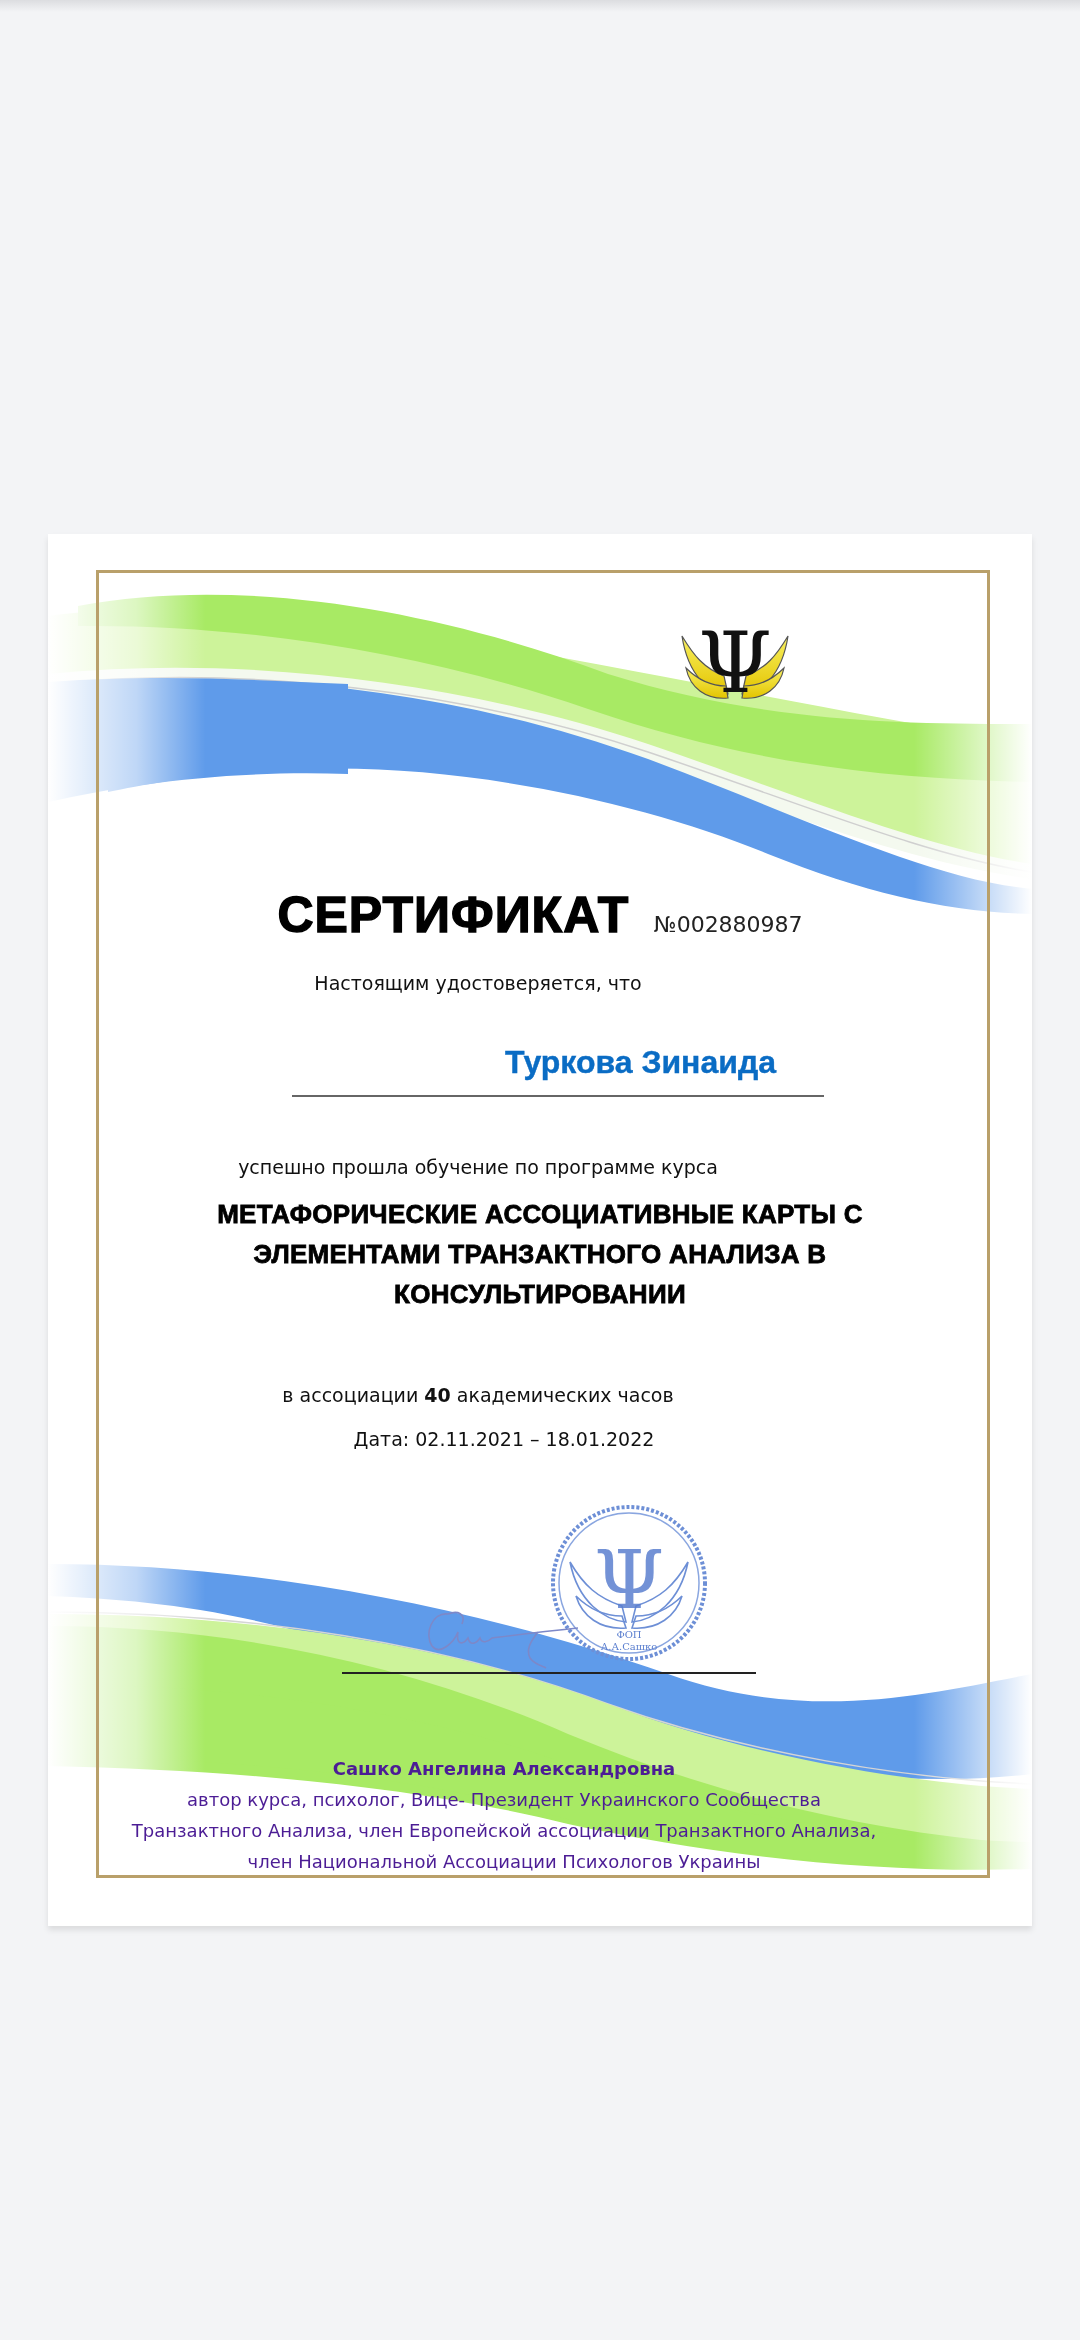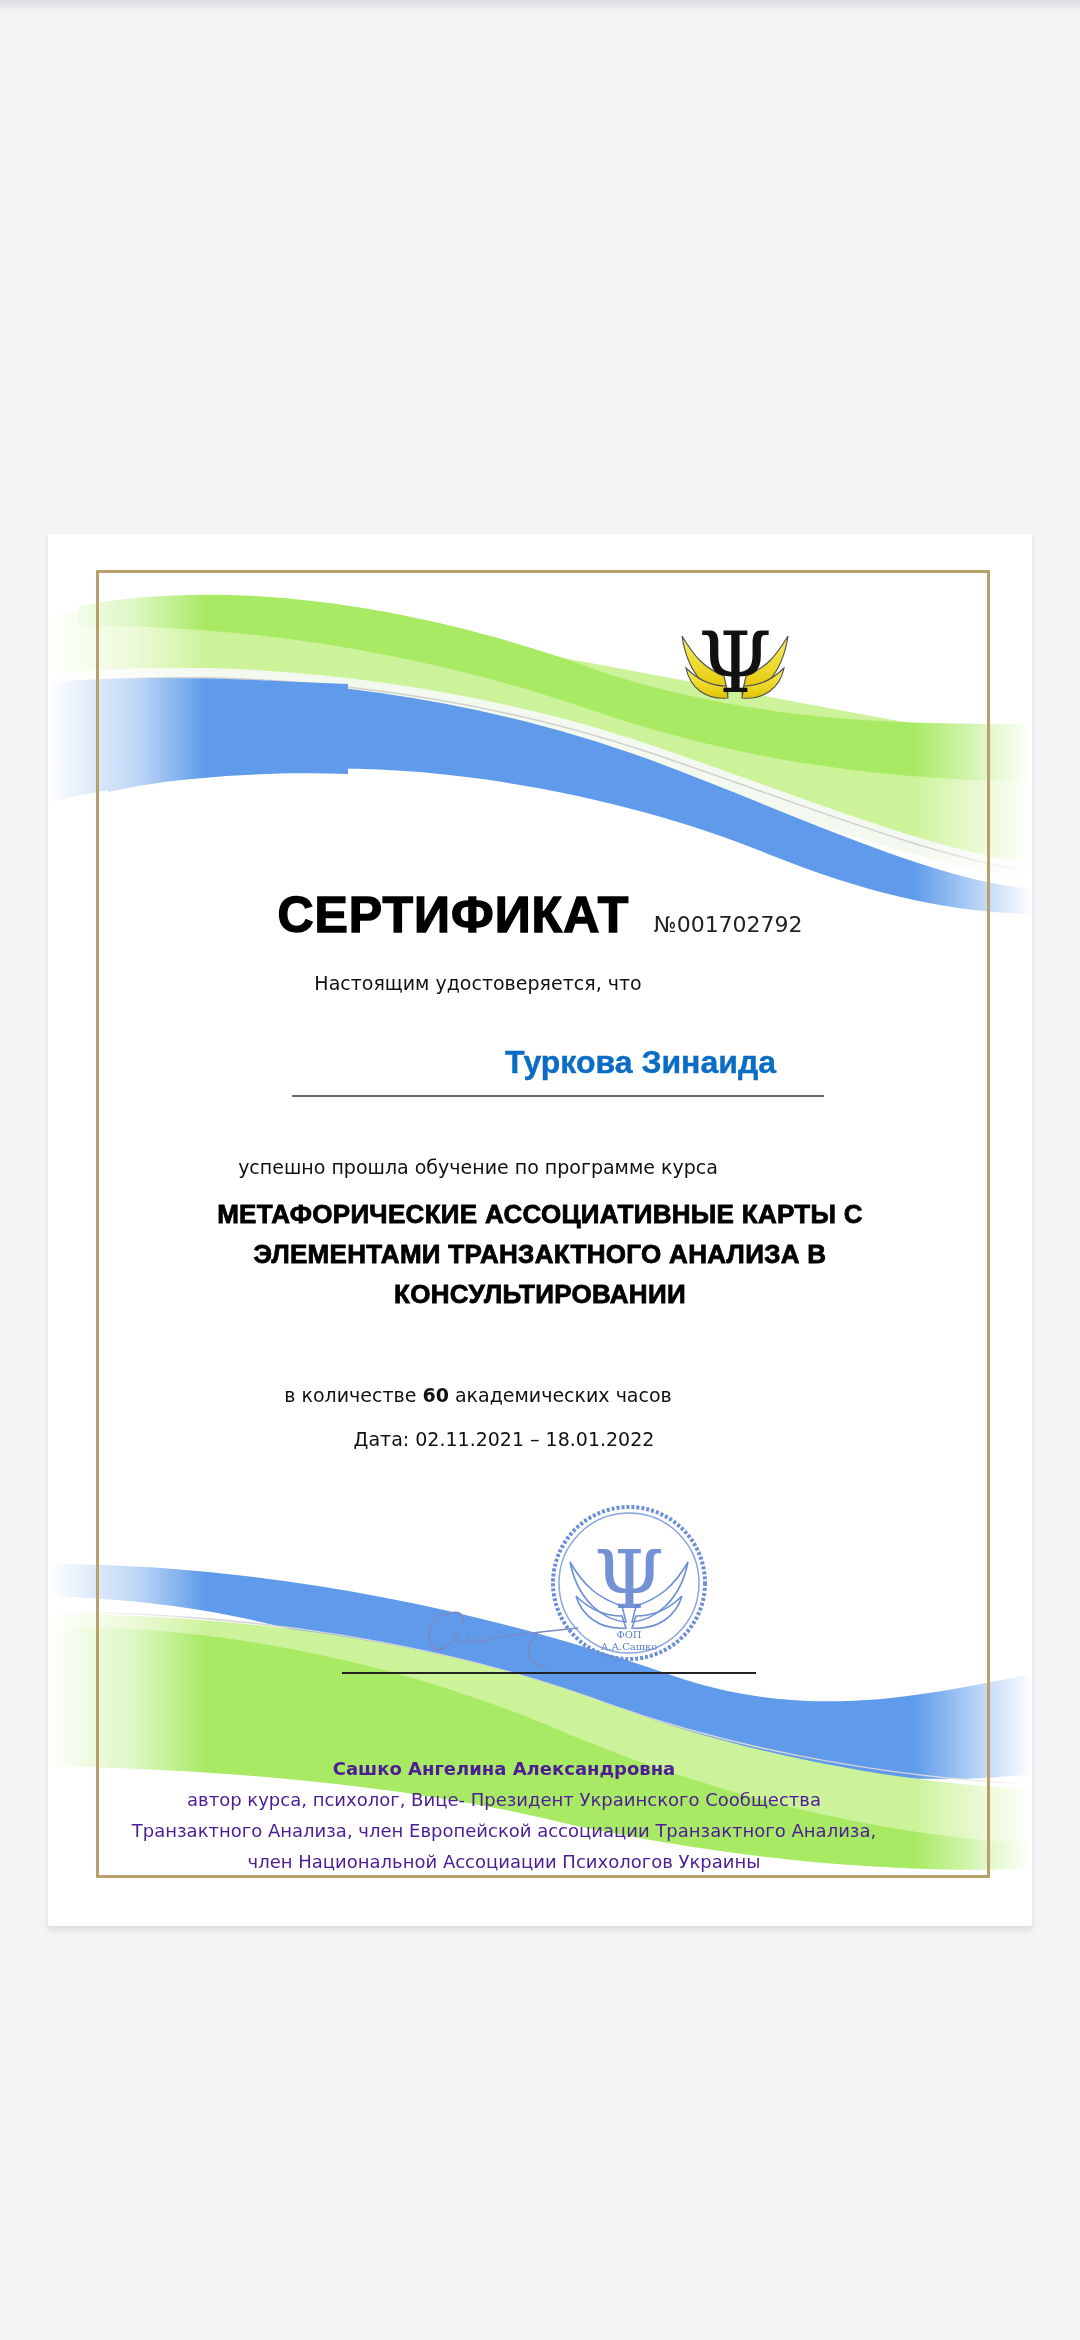--- a/index.html
+++ b/index.html
@@ -135,38 +135,38 @@
       <path d="M48,78 C30,78 8,60 2,20 C14,40 24,52 44,60 Z" fill="url(#wing)" stroke="#555" stroke-width="1.2"></path>
       <path d="M48,82 C26,84 10,72 6,52 C18,64 30,70 46,70 Z" fill="url(#wing)" stroke="#555" stroke-width="1.2"></path>
       <path d="M62,78 C80,78 102,60 108,20 C96,40 86,52 66,60 Z" fill="url(#wing)" stroke="#555" stroke-width="1.2"></path>
       <path d="M62,82 C84,84 100,72 104,52 C92,64 80,70 64,70 Z" fill="url(#wing)" stroke="#555" stroke-width="1.2"></path>
       <text x="55" y="76" text-anchor="middle" font-family="DejaVu Serif, serif" font-size="84" fill="#111">Ψ</text>
     </svg>
   </div>
 
   <div class="title-row">
     <span class="cert-title">СЕРТИФИКАТ</span>
-    <span class="cert-number">№001702792</span>
+    <span class="cert-number">№002880987</span>
   </div>
 
   <div class="line" style="top:438px;">Настоящим удостоверяется, что</div>
 
   <div class="recipient">Туркова Зинаида</div>
   <div class="name-underline"></div>
 
   <div class="line" style="top:622px;">успешно прошла обучение по программе курса</div>
 
   <div class="course">
     <div>МЕТАФОРИЧЕСКИЕ АССОЦИАТИВНЫЕ КАРТЫ С</div>
     <div>ЭЛЕМЕНТАМИ ТРАНЗАКТНОГО АНАЛИЗА В</div>
     <div>КОНСУЛЬТИРОВАНИИ</div>
   </div>
 
   <div class="line" style="top:850px;">
-    <span>в количестве </span><b>60</b><span> академических часов</span>
+    <span>в ассоциации </span><b>40</b><span> академических часов</span>
   </div>
 
   <div class="line" style="top:894px;padding-left:26px;">Дата: 02.11.2021 – 18.01.2022</div>
 
   <svg class="stamp" viewBox="0 0 162 162">
     <circle cx="81" cy="81" r="76" fill="none" stroke="#6d8fd6" stroke-width="4" stroke-dasharray="3 2"></circle>
     <circle cx="81" cy="81" r="70" fill="none" stroke="#8aa6e0" stroke-width="1.5"></circle>
     <path d="M78,120 C56,118 30,100 22,60 C36,84 50,96 74,104 Z" fill="none" stroke="#6d8fd6" stroke-width="1.6"></path>
     <path d="M78,126 C52,128 34,114 28,94 C42,108 56,114 74,114 Z" fill="none" stroke="#6d8fd6" stroke-width="1.6"></path>
     <path d="M84,120 C106,118 132,100 140,60 C126,84 112,96 88,104 Z" fill="none" stroke="#6d8fd6" stroke-width="1.6"></path>

